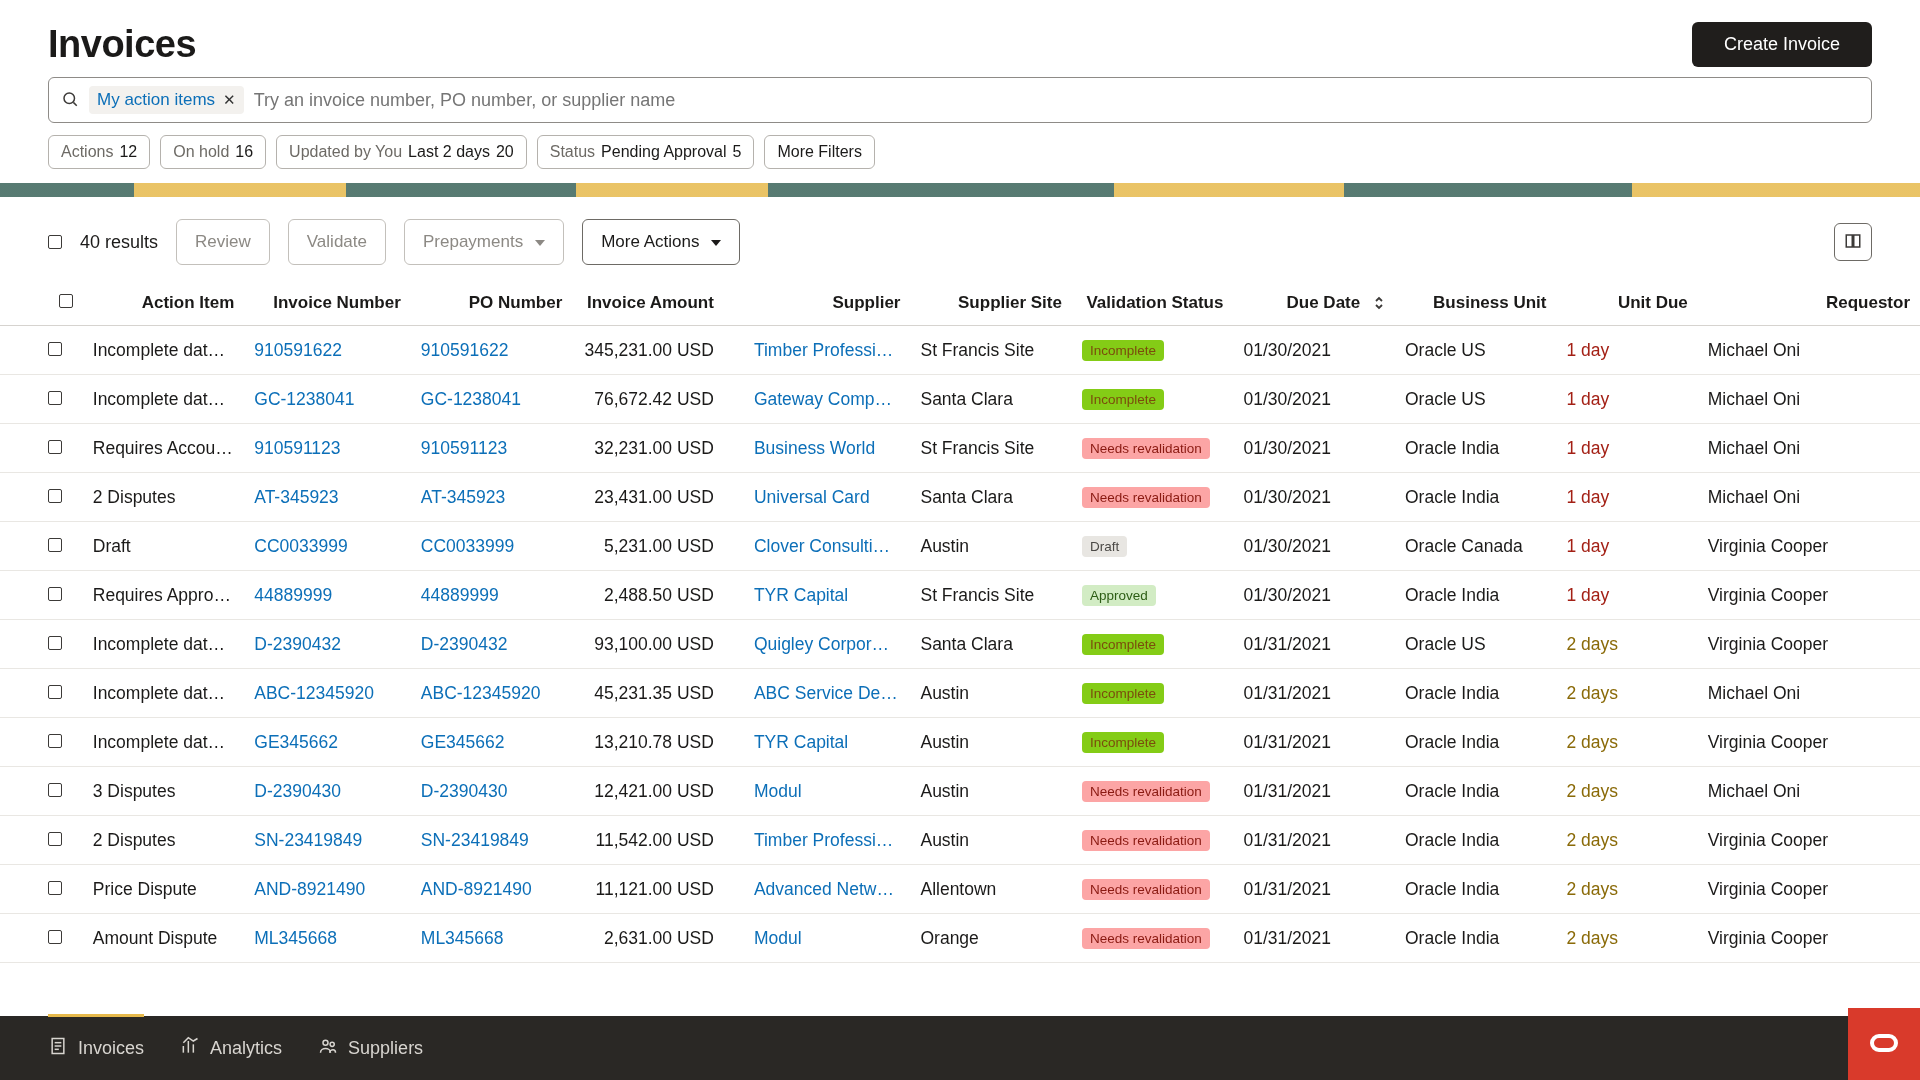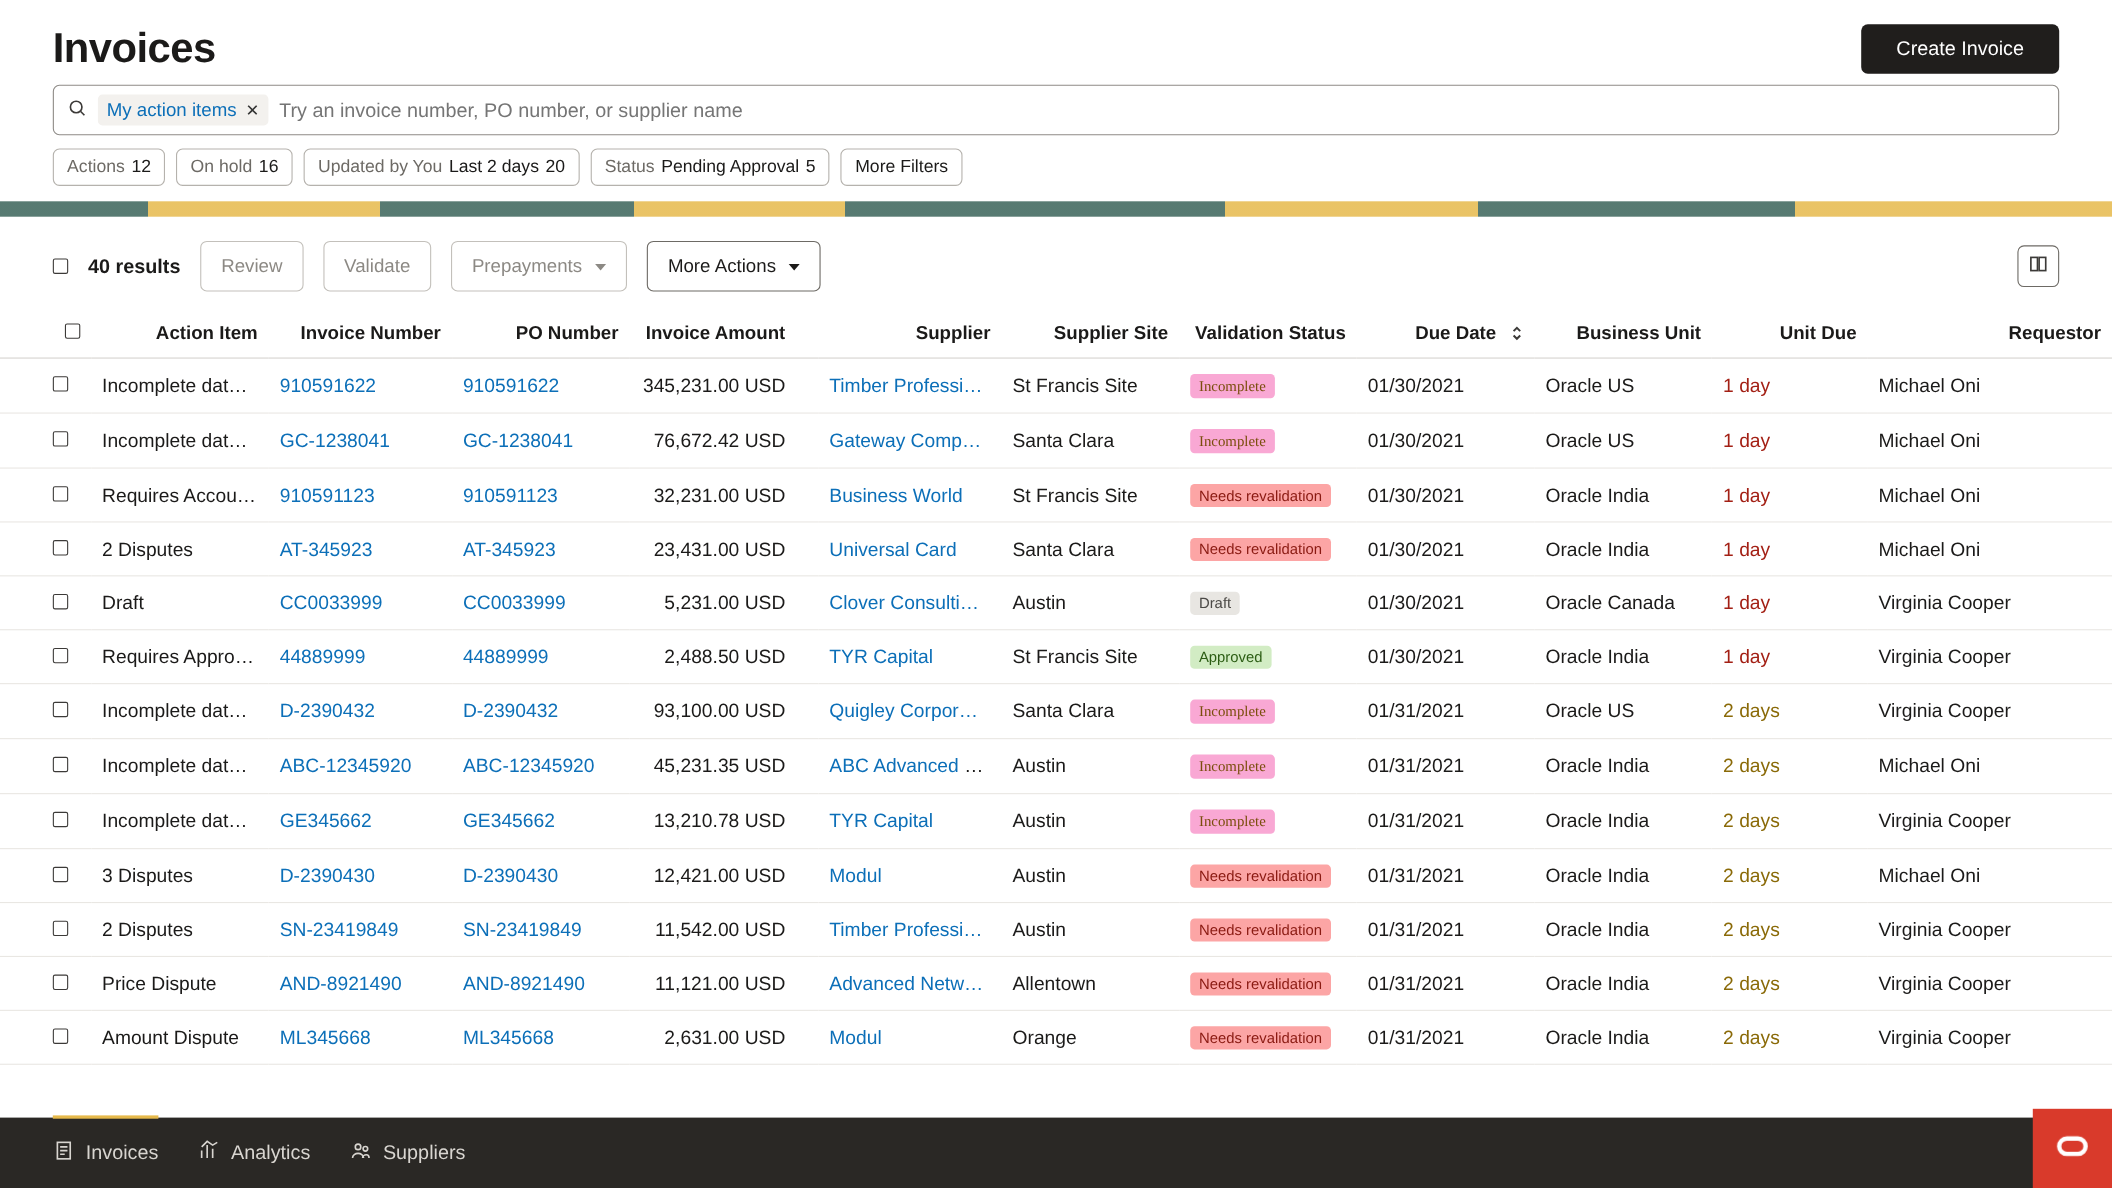--- a/index.html
+++ b/index.html
@@ -19,38 +19,38 @@
   .filter-row { display: flex; gap: 10px; padding: 0 48px 14px 48px; }
   .filter-chip { display: inline-flex; align-items: center; gap: 6px; border: 1px solid #b5b2ad; border-radius: 6px; padding: 7px 12px; font-size: 16px; background: #fff; cursor: pointer; }
   .filter-chip .lbl { color: #6d6a65; }
   .filter-chip .val { color: #1b1a19; font-weight: 500; }
   .filter-chip.more { font-weight: 500; }
 
   .hero-strip { height: 14px; background: linear-gradient(90deg,#3a6359 0 7%,#e6b94b 7% 18%,#3a6359 18% 30%,#e6b94b 30% 40%,#3a6359 40% 58%,#e6b94b 58% 70%,#3a6359 70% 85%,#e6b94b 85% 100%); opacity:.85; }
 
   .toolbar { display: flex; align-items: center; padding: 22px 48px 14px 48px; gap: 18px; }
   .check { width: 14px; height: 14px; border: 1.6px solid #3c3a38; border-radius: 2px; display: inline-block; cursor: pointer; }
-  .results-count { font-size: 18px; font-weight: 700; }
+  .results-count { font-size: 18px; font-weight: 400; }
   .toolbar .spacer { flex: 1; }
   .btn-outline { border: 1px solid #c3c0bb; background: #fff; color: #8c8984; border-radius: 6px; padding: 12px 18px; font-size: 17px; cursor: pointer; }
   .btn-outline.dropdown::after { content: ""; display:inline-block; margin-left:12px; border-left:5px solid transparent; border-right:5px solid transparent; border-top:6px solid #8c8984; vertical-align: middle; }
   .btn-outline.active { color: #1b1a19; border-color: #6d6a65; }
   .btn-outline.active.dropdown::after { border-top-color:#1b1a19; }
   .view-toggle { width: 38px; height: 38px; border: 1px solid #6d6a65; border-radius: 6px; display:flex; align-items:center; justify-content:center; cursor:pointer; }
 
   table { width: calc(100% - 0px); border-collapse: collapse; table-layout: fixed; }
   thead th { text-align: right; font-size: 17px; font-weight: 600; padding: 14px 10px 12px 10px; border-bottom: 1px solid #d6d3cf; white-space: nowrap; }
   tbody td { font-size: 17.5px; padding: 13px 10px; border-bottom: 1px solid #e9e7e3; white-space: nowrap; overflow: hidden; text-overflow: ellipsis; vertical-align: middle; }
   th.first, td.first { padding-left: 48px; width: 82px; }
   .link { color: #0c6fb8; cursor: pointer; }
   .amt { text-align: right; padding-right: 30px; }
   .sort-icon { display:inline-block; margin-left:8px; position:relative; top:2px; }
 
   .badge { display: inline-block; font-size: 13.5px; padding: 3px 8px; border-radius: 4px; }
-  .b-incomplete { background: #f9a8d4; color: #7a4d0c; font-family: Liberation Serif, serif; }
+  .b-incomplete { background: #84cc16; color: #7a4d0c; }
   .b-needs { background: #fca5a5; color: #8a1a12; }
   .b-draft { background: #e8e6e2; color: #4b4946; }
   .b-approved { background: #d2ecc4; color: #2c5d14; }
   .due-red { color: #a32015; }
   .due-amber { color: #8a6a08; }
 
   .bottom-nav { position: fixed; bottom: 0; left: 0; right: 0; height: 64px; background: #2a2825; display: flex; align-items: center; gap: 36px; padding: 0 48px; color: #d8d5d0; font-size: 18px; }
   .nav-item { display: flex; align-items: center; gap: 10px; cursor: pointer; position: relative; }
   .nav-item.active::before { content:""; position:absolute; top:-22px; left:0; right:0; height:3px; background:#e6b94b; }
 
@@ -261,21 +261,21 @@
         <td>Oracle US</td>
         <td class="due-amber">2 days</td>
         <td>Virginia Cooper</td>
       </tr>
       <tr>
         <td class="first"><span class="check"></span></td>
         <td>Incomplete dat…</td>
         <td><span class="link">ABC-12345920</span></td>
         <td><span class="link">ABC-12345920</span></td>
         <td class="amt">45,231.35 USD</td>
-        <td><span class="link">ABC Advanced De…</span></td>
+        <td><span class="link">ABC Service De…</span></td>
         <td>Austin</td>
         <td><span class="badge b-incomplete">Incomplete</span></td>
         <td>01/31/2021</td>
         <td>Oracle India</td>
         <td class="due-amber">2 days</td>
         <td>Michael Oni</td>
       </tr>
       <tr>
         <td class="first"><span class="check"></span></td>
         <td>Incomplete dat…</td>

